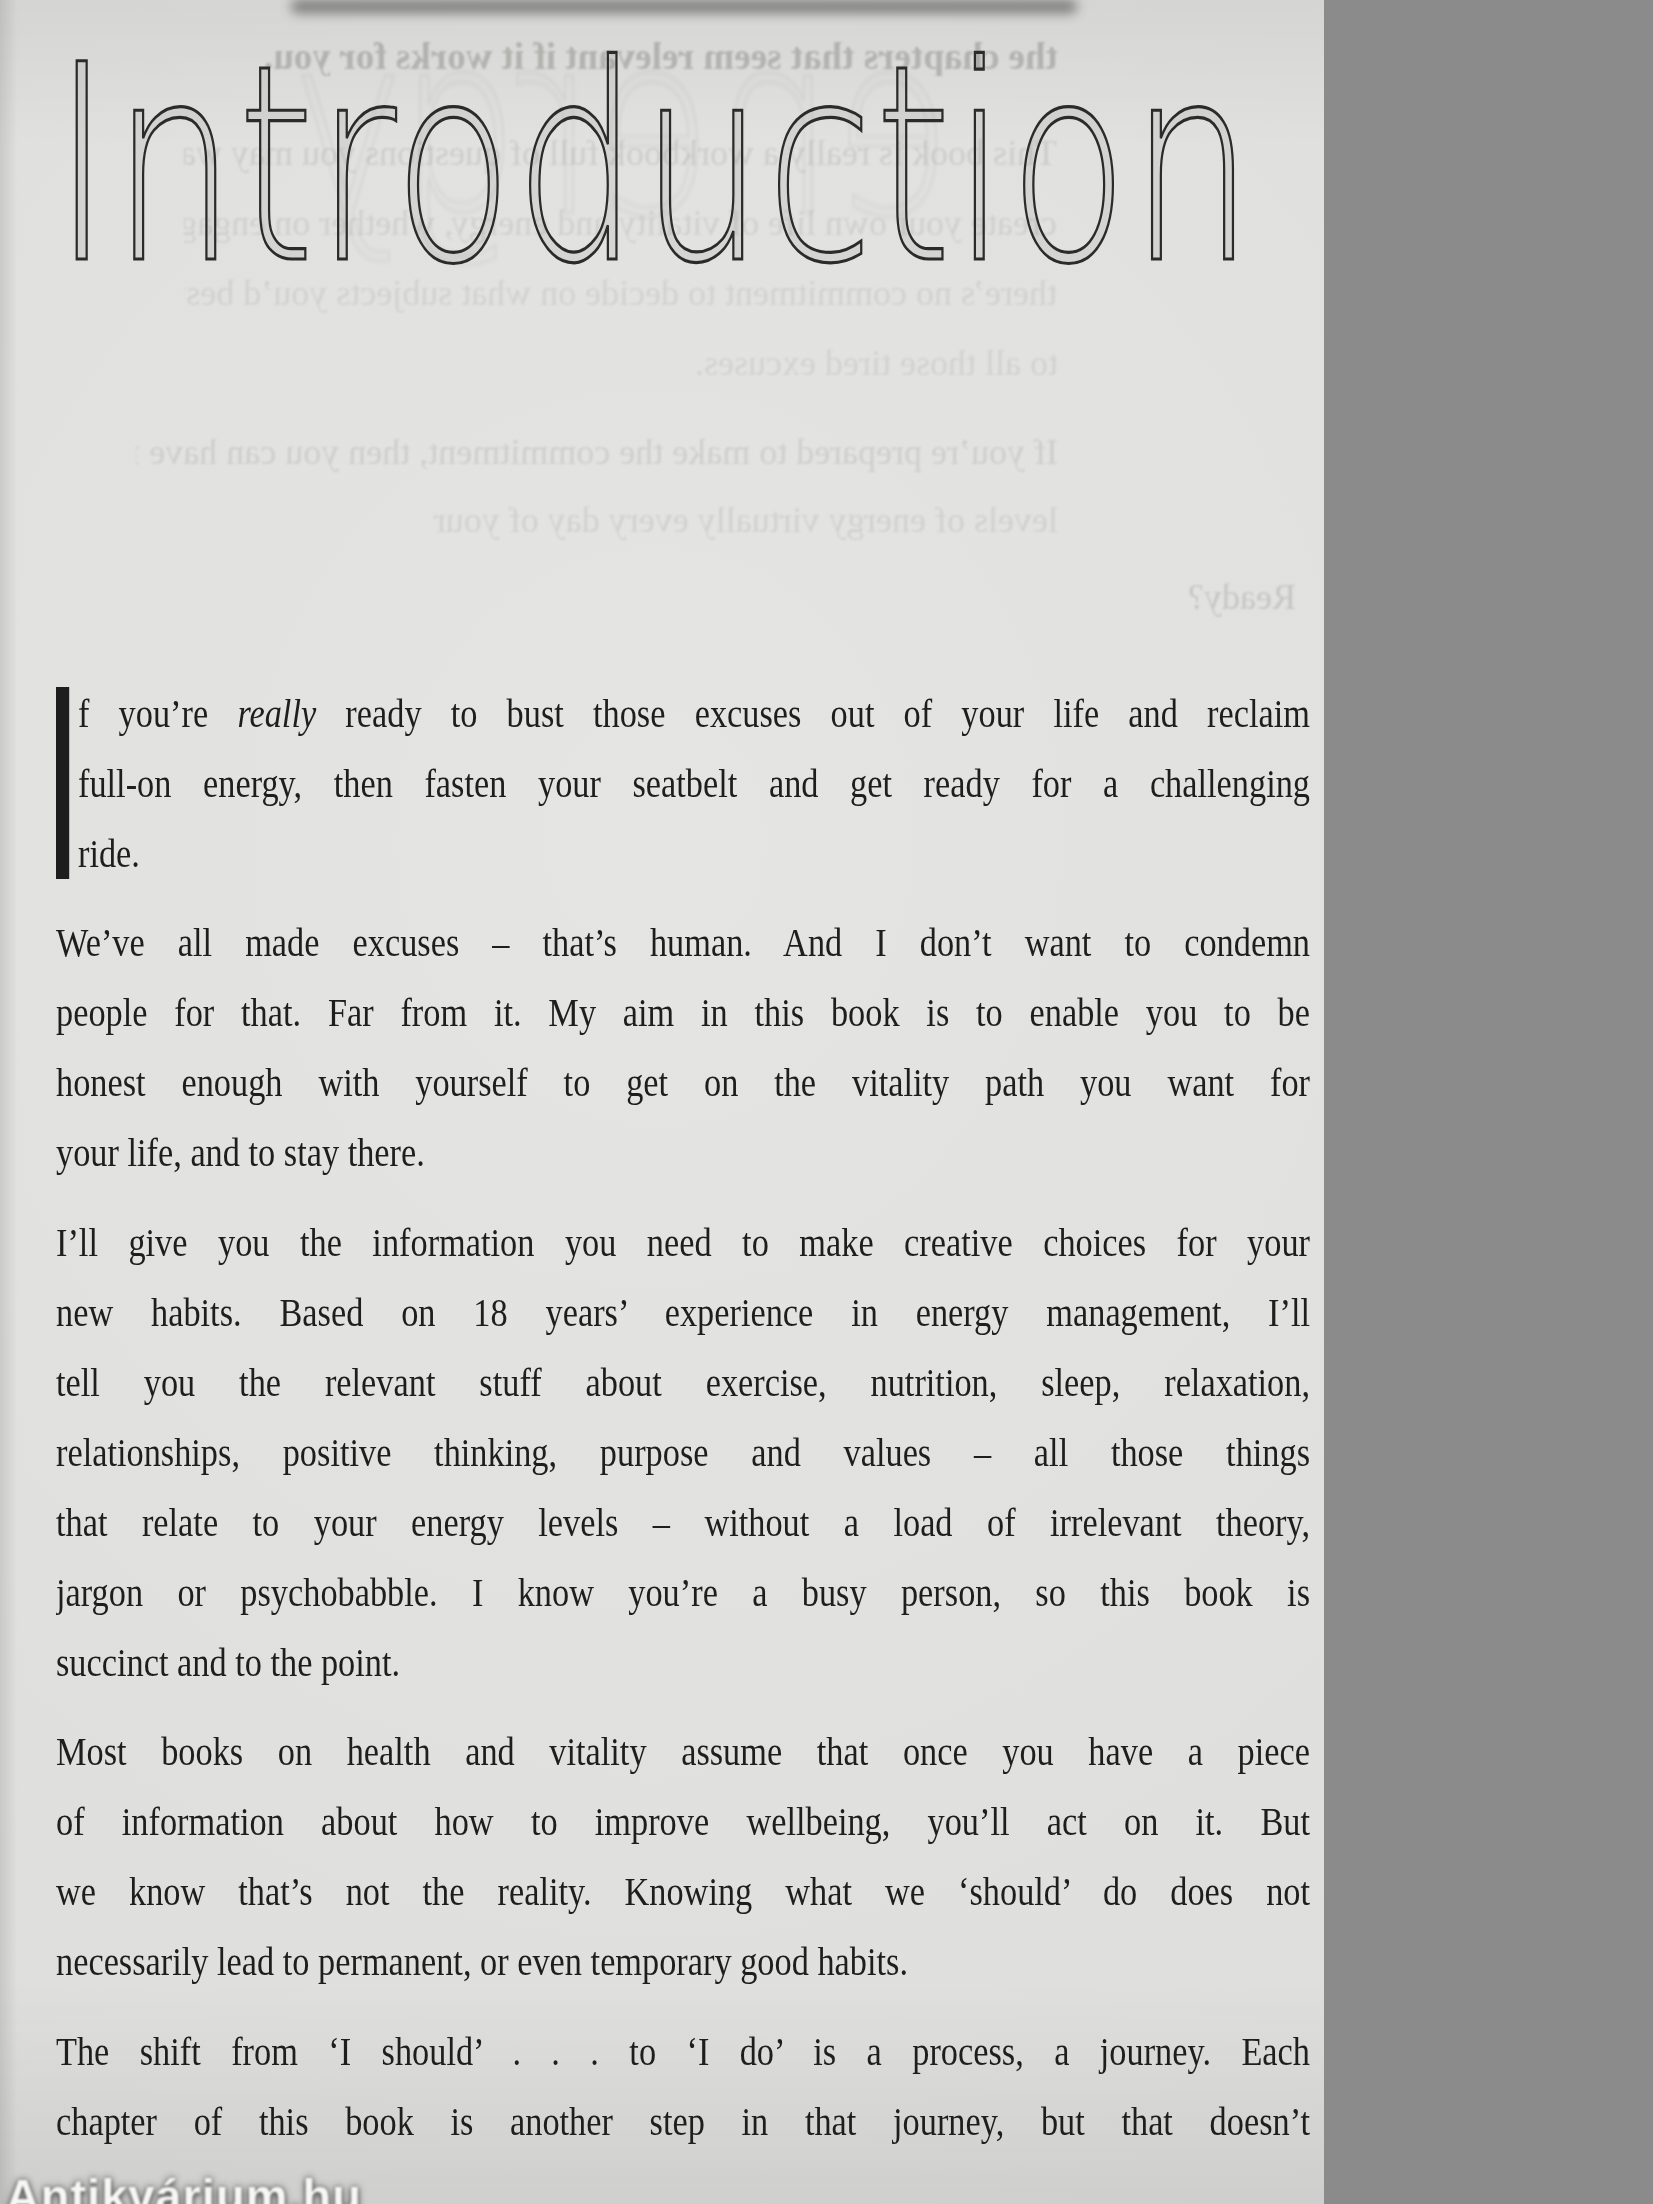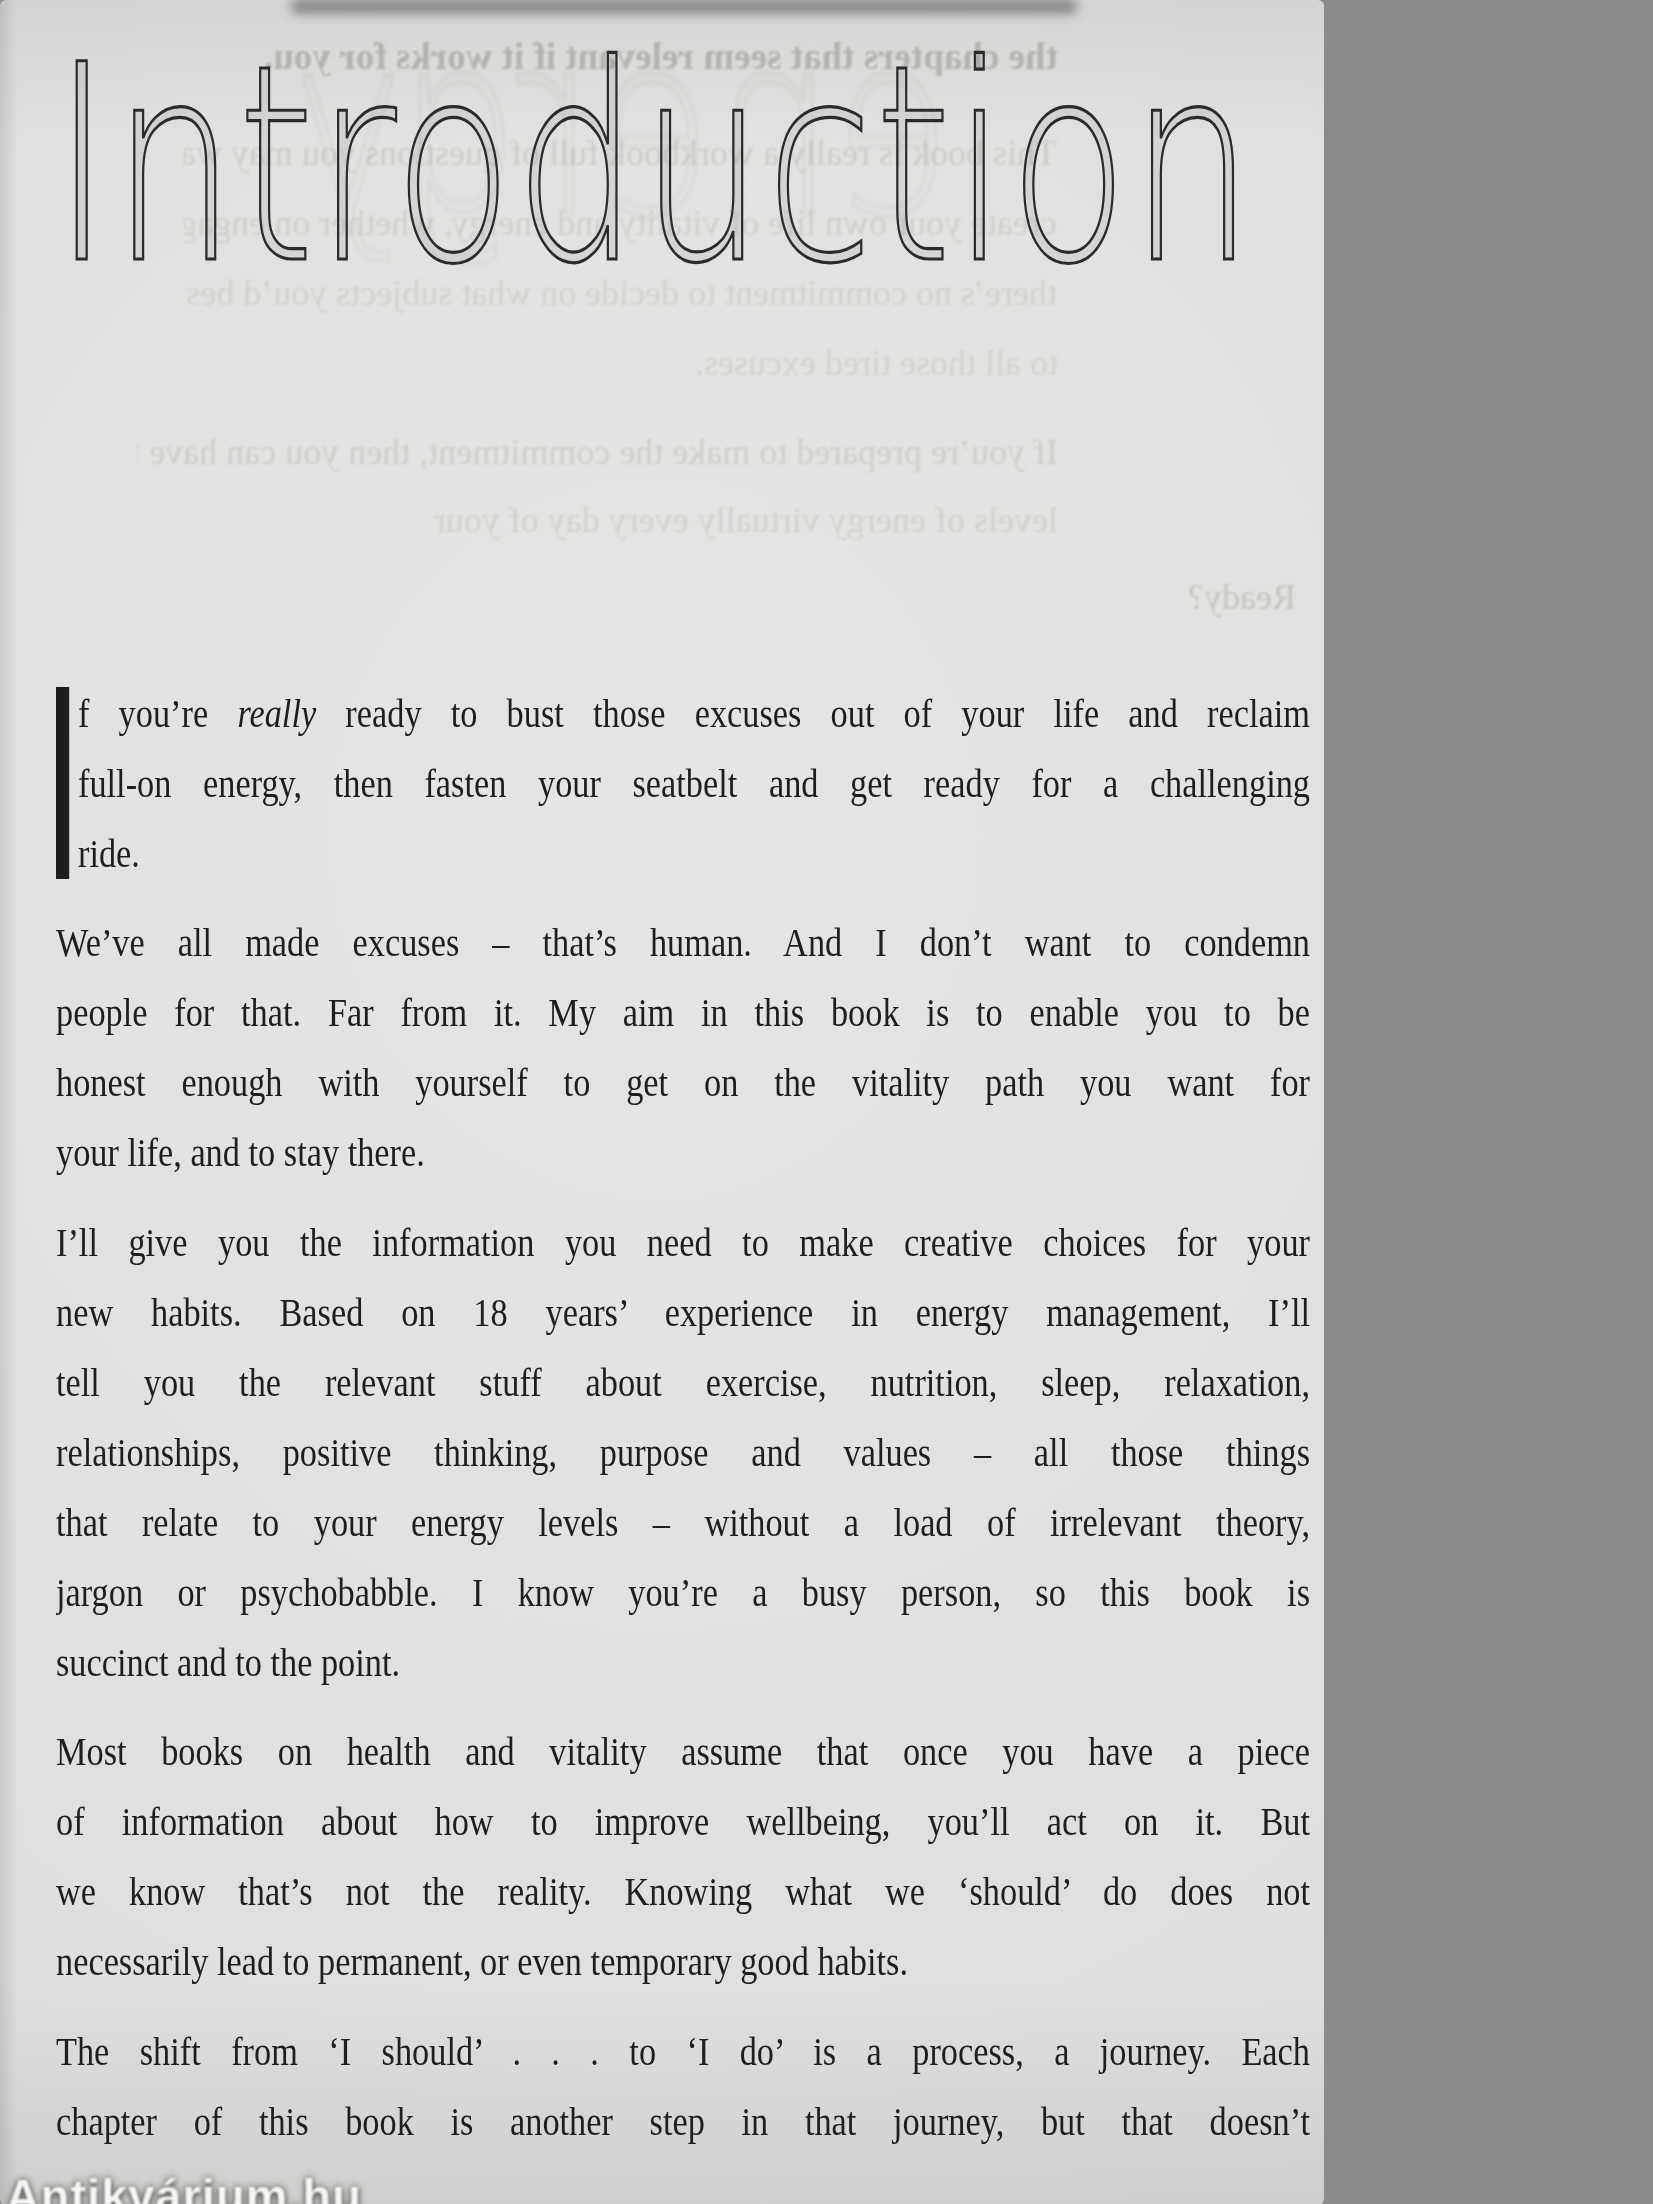--- a/index.html
+++ b/index.html
@@ -1,17 +1,17 @@
 <!DOCTYPE html>
 <html><head>
 <meta charset="utf-8">
 <style>
   html,body{margin:0;padding:0;background:#8b8b8b;}
   .photo{position:relative;width:1324px;height:2205px;overflow:hidden;
-         font-family:"Liberation Serif",serif;border-radius:6px;}
+         font-family:"Liberation Serif",serif;}
   
   .page{position:absolute;left:0;top:0;width:1456px;height:2205px;overflow:hidden;
         background:
           linear-gradient(to right, rgba(0,0,0,.10), rgba(0,0,0,0) 17.5px),
           linear-gradient(to left, rgba(0,0,0,.10) 0 3.9px, rgba(0,0,0,.04) 3.9px 21.3px, rgba(0,0,0,0) 45px),
           linear-gradient(to bottom, rgba(0,0,0,.05), rgba(0,0,0,0) 146px),
           linear-gradient(to top, rgba(0,0,0,.07), rgba(0,0,0,0) 223px),
           radial-gradient(130% 95% at 45% 38%, rgba(255,255,255,.06), rgba(0,0,0,.035)),
           #e3e3e1;}
   

